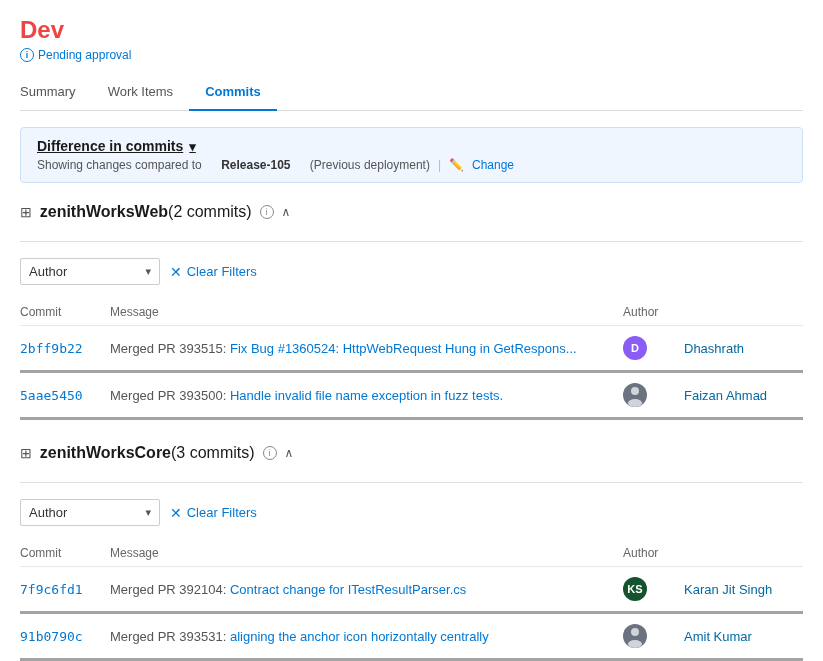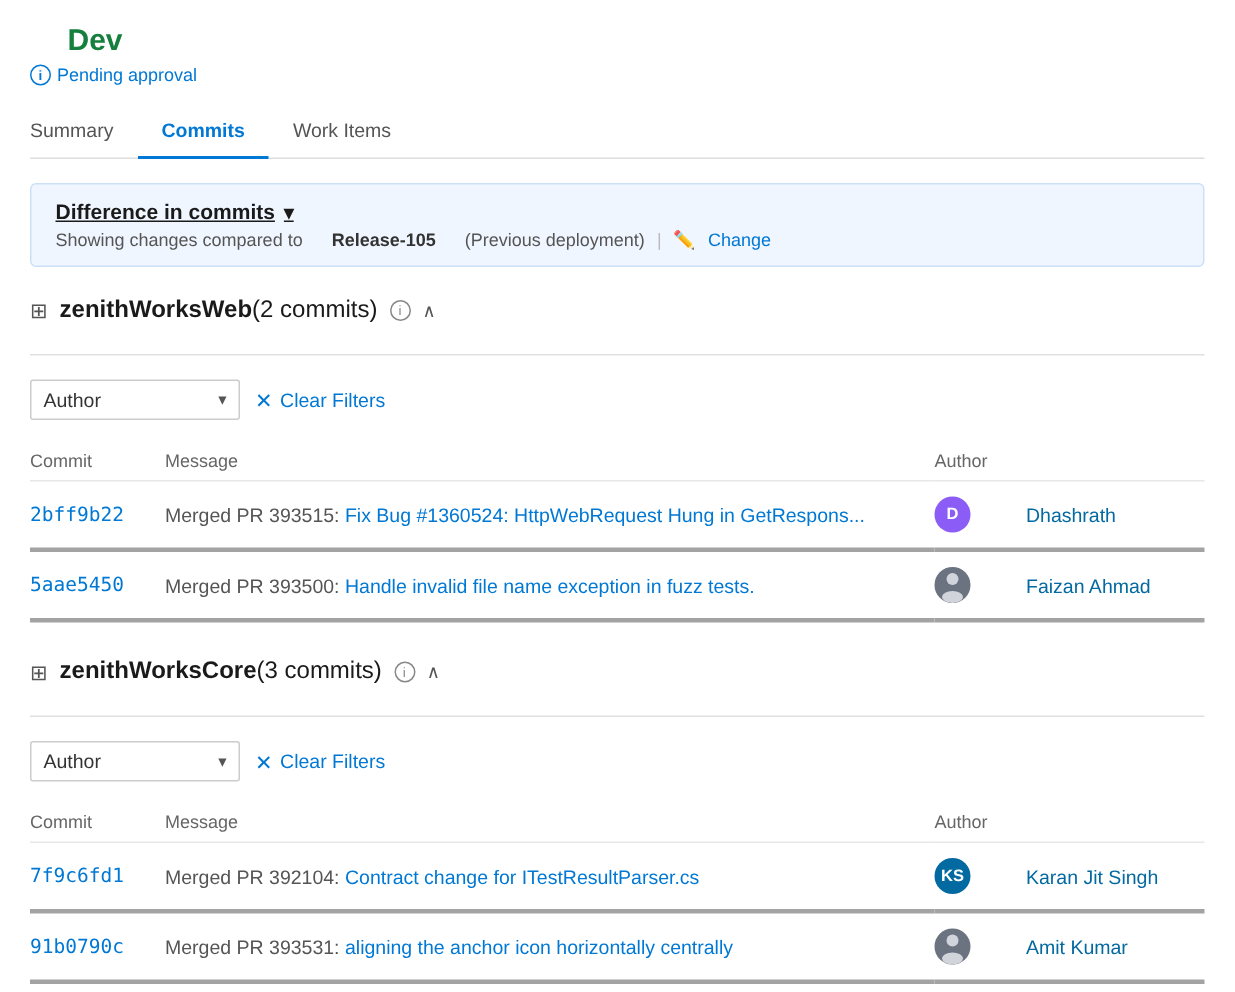--- a/index.html
+++ b/index.html
@@ -5,25 +5,24 @@
     * { box-sizing: border-box; margin: 0; padding: 0; }
     body {
       font-family: -apple-system, BlinkMacSystemFont, 'Segoe UI', sans-serif;
       font-size: 13px;
       color: #333;
       background: #fff;
       padding: 16px 20px;
       width: 823px;
     }
     .page-title {
-      font-size: 20px;
+      font-size: 24px;
       font-weight: 600;
-      color: #15803d;
+      color: #ef4444;
       margin-bottom: 4px;
-      margin-left: 25px;
     }
     .pending-approval {
       color: #0078d4;
       font-size: 12px;
       display: flex;
       align-items: center;
       gap: 4px;
       margin-bottom: 14px;
     }
     .pending-approval .info-icon {
@@ -236,25 +235,25 @@
 
 <div class="pending-approval">
   <span class="info-icon">i</span>
   <span>Pending approval</span>
 </div>
 
 <div class="tabs">
   <div class="tab">
     <span>Summary</span>
   </div>
+  <div class="tab">
+    <span>Work Items</span>
+  </div>
   <div class="tab active">
     <span>Commits</span>
-  </div>
-  <div class="tab">
-    <span>Work Items</span>
   </div>
 </div>
 
 <div class="diff-banner">
   <div class="diff-title">
     <span>Difference in commits</span>
     <span style="font-size:13px;">▾</span>
   </div>
   <div class="diff-subtitle">
     <span>Showing changes compared to</span>
@@ -369,21 +368,21 @@
         <td>
           <a class="commit-hash" href="#">7f9c6fd1</a>
         </td>
         <td>
           <span class="commit-message">
             <span>Merged PR 392104: </span><span class="link-part" style="cursor:pointer;">Contract change for ITestResultParser.cs</span>
           </span>
         </td>
         <td>
           <div class="author-cell">
-            <div class="avatar" style="background:#0369a1;">KS</div>
+            <div class="avatar" style="background:#14532d;">KS</div>
             <span class="author-name">Karan Jit Singh</span>
           </div>
         </td>
       </tr>
       <tr>
         <td>
           <a class="commit-hash" href="#">91b0790c</a>
         </td>
         <td>
           <span class="commit-message">

